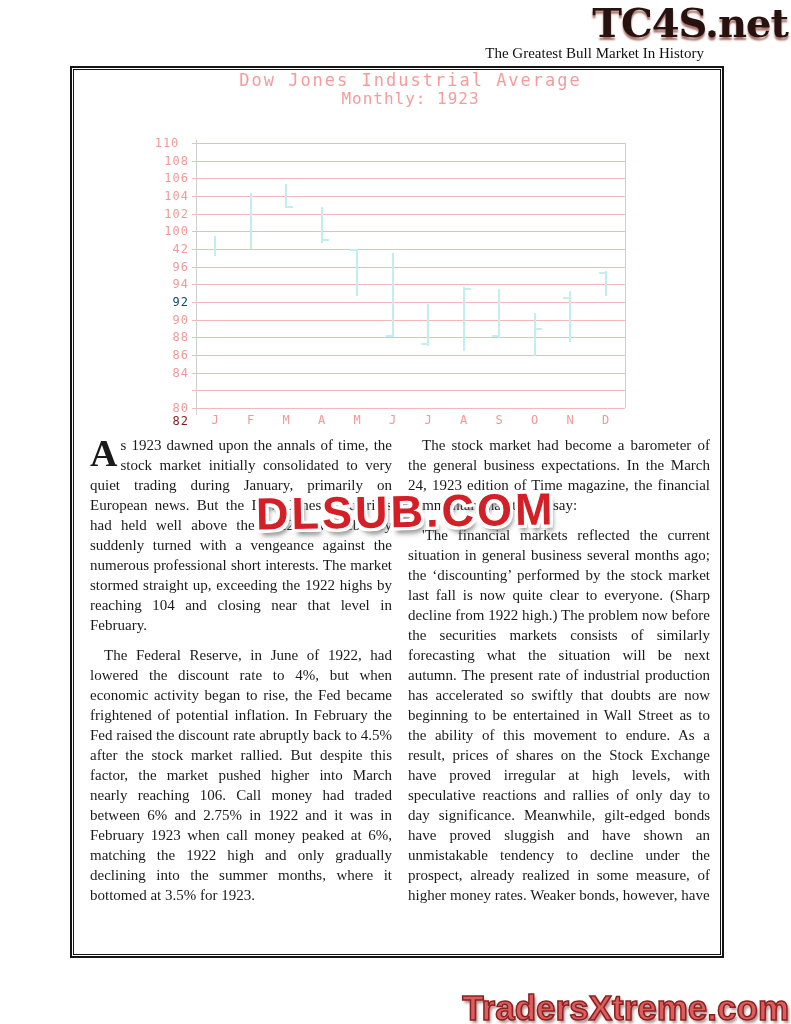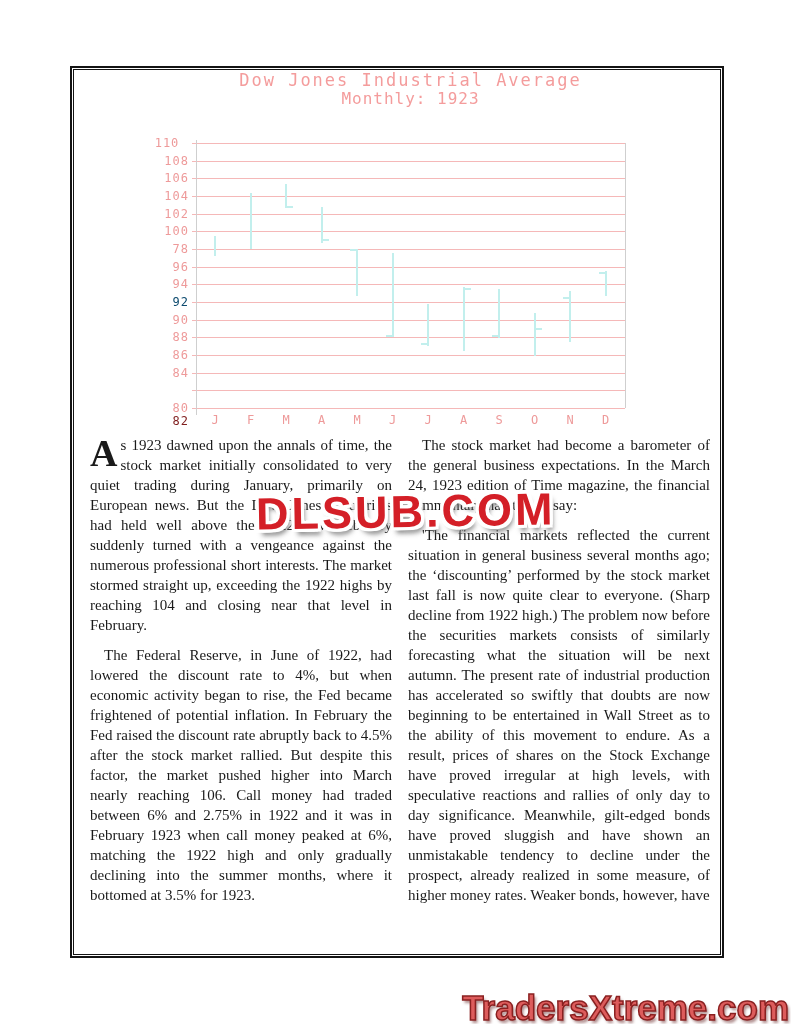--- a/index.html
+++ b/index.html
@@ -109,40 +109,42 @@
     -webkit-text-stroke:1.5px #8a2020;
     text-shadow:2px 3px 3px rgba(90,20,20,0.5);
     white-space:nowrap;
   }
 </style>
 </head>
 <body>
 
 <div class="page">
 
+  <div class="logo">TC4S.net</div>
+  <div class="tagline">The Greatest Bull Market In History</div>
 
   <div class="content-box"></div>
 
   <div class="chart-title" style="color: rgb(244, 156, 156);">Dow Jones Industrial Average</div>
   <div class="chart-subtitle" style="color: rgb(244, 156, 156);">Monthly: 1923</div>
   <div id="chart-layer">
       <div class="gridline" style="left: 192px; top: 143px; width: 433px; background: rgb(245, 184, 184);"></div>
       <div class="ylabel" style="left: 145px; top: 136px; color: rgb(238, 154, 154); text-align: center;">110</div>
       <div class="gridline" style="left: 192px; top: 160.667px; width: 433px; background: rgb(245, 184, 184);"></div>
       <div class="ylabel" style="left: 145px; top: 153.667px; color: rgb(238, 154, 154);">108</div>
       <div class="gridline" style="left: 192px; top: 178.333px; width: 433px; background: rgb(245, 184, 184);"></div>
       <div class="ylabel" style="left: 145px; top: 171.333px; color: rgb(238, 154, 154);">106</div>
       <div class="gridline" style="left: 192px; top: 196px; width: 433px; background: rgb(245, 184, 184);"></div>
       <div class="ylabel" style="left: 145px; top: 189px; color: rgb(238, 154, 154);">104</div>
       <div class="gridline" style="left: 192px; top: 213.667px; width: 433px; background: rgb(245, 184, 184);"></div>
       <div class="ylabel" style="left: 145px; top: 206.667px; color: rgb(238, 154, 154);">102</div>
       <div class="gridline" style="left: 192px; top: 231.333px; width: 433px; background: rgb(245, 184, 184);"></div>
       <div class="ylabel" style="left: 145px; top: 224.333px; color: rgb(238, 154, 154);">100</div>
       <div class="gridline" style="left: 192px; top: 249px; width: 433px; background: rgb(245, 184, 184);"></div>
-      <div class="ylabel" style="left: 145px; top: 242px; color: rgb(238, 154, 154);">78</div>
+      <div class="ylabel" style="left: 145px; top: 242px; color: rgb(238, 154, 154);">42</div>
       <div class="gridline" style="left: 192px; top: 266.667px; width: 433px; background: rgb(245, 184, 184);"></div>
       <div class="ylabel" style="left: 145px; top: 259.667px; color: rgb(238, 154, 154);">96</div>
       <div class="gridline" style="left: 192px; top: 284.333px; width: 433px; background: rgb(245, 184, 184);"></div>
       <div class="ylabel" style="left: 145px; top: 277.333px; color: rgb(238, 154, 154);">94</div>
       <div class="gridline" style="left: 192px; top: 302px; width: 433px; background: rgb(245, 184, 184);"></div>
       <div class="ylabel" style="left: 145px; top: 295px; color: #0c4a6e;">92</div>
       <div class="gridline" style="left: 192px; top: 319.667px; width: 433px; background: rgb(245, 184, 184);"></div>
       <div class="ylabel" style="left: 145px; top: 312.667px; color: rgb(238, 154, 154);">90</div>
       <div class="gridline" style="left: 192px; top: 337.333px; width: 433px; background: rgb(245, 184, 184);"></div>
       <div class="ylabel" style="left: 145px; top: 330.333px; color: rgb(238, 154, 154);">88</div>

